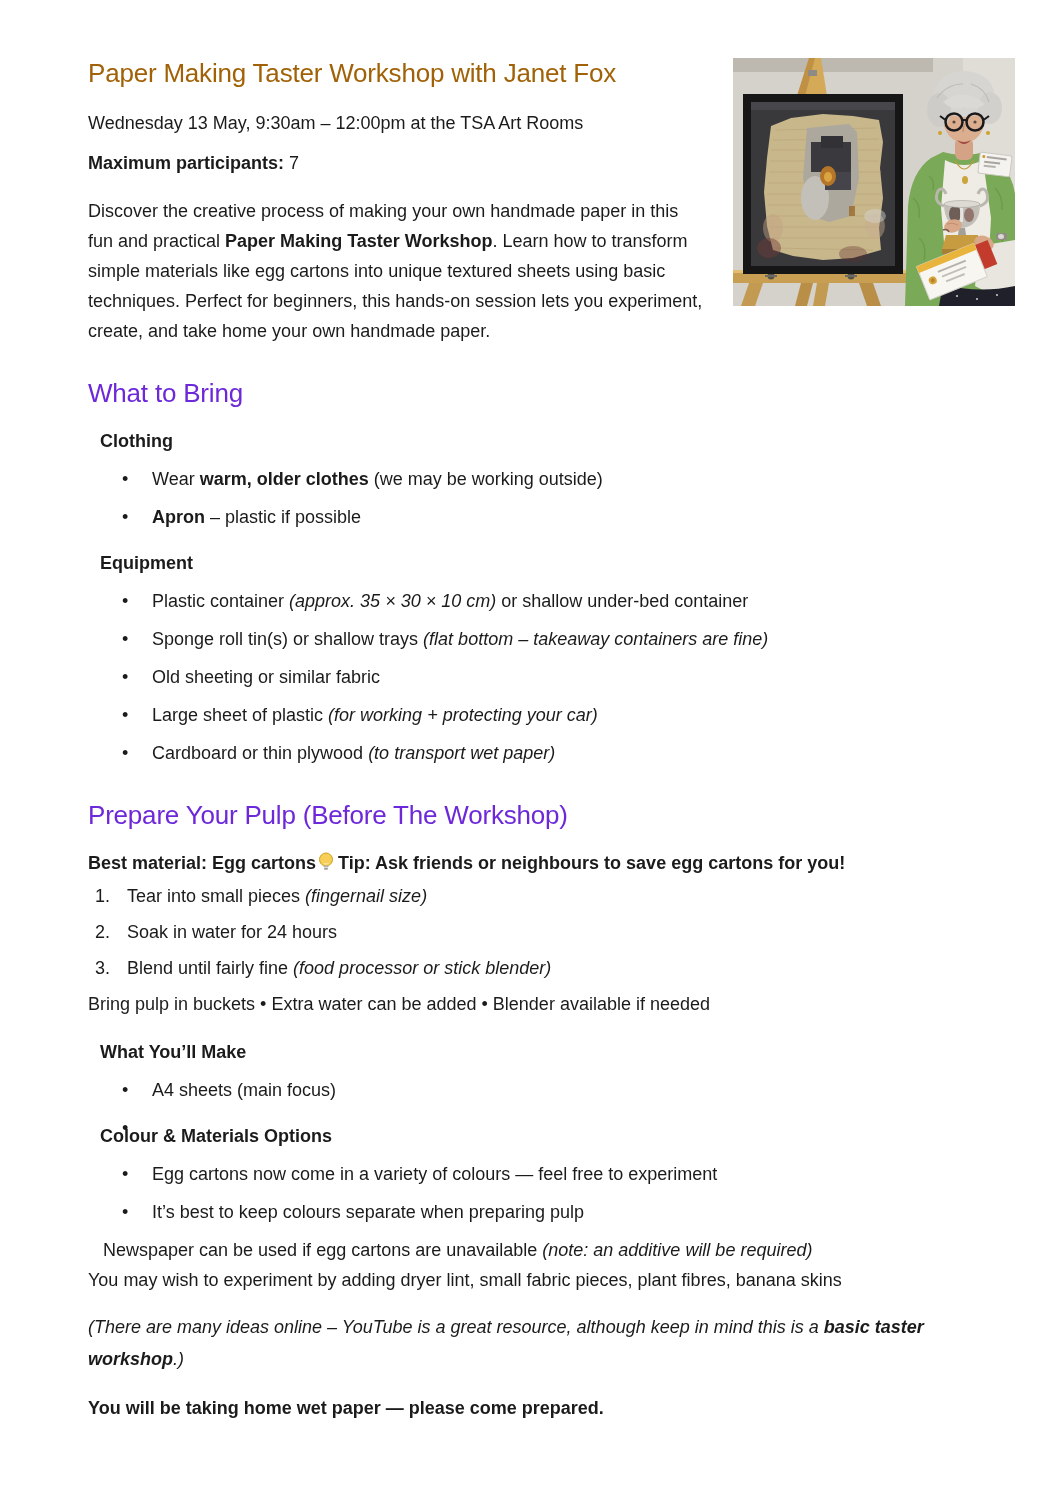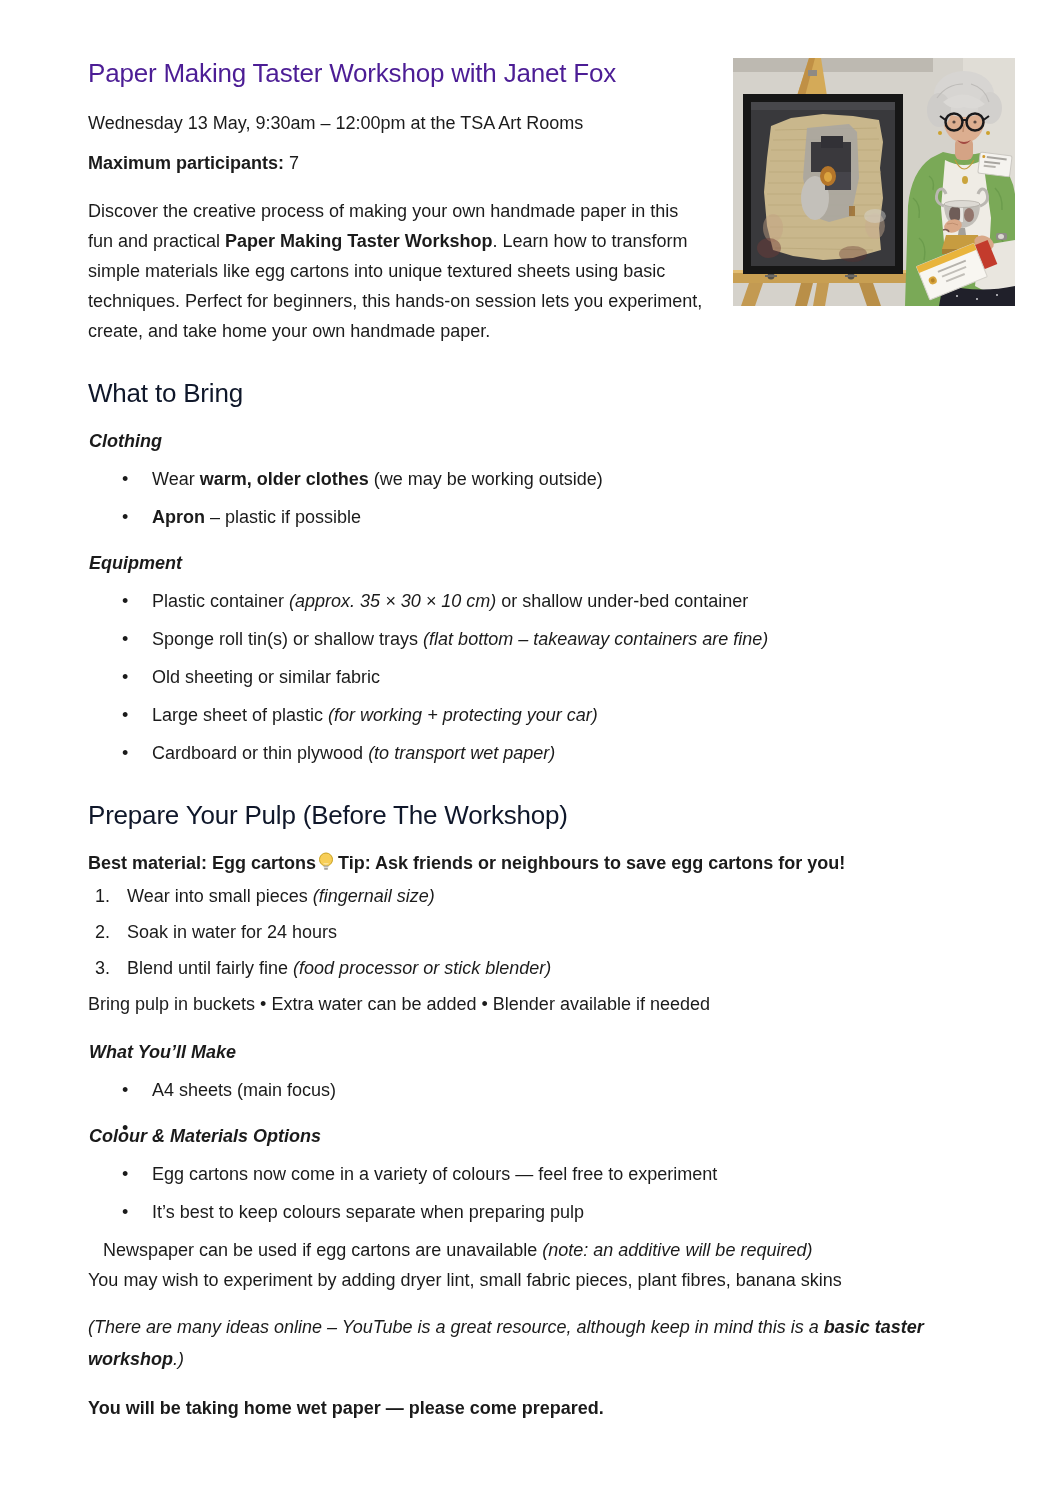--- a/index.html
+++ b/index.html
@@ -4,28 +4,28 @@
 <style>
   html,body { margin:0; padding:0; background:#ffffff; }
   .page {
     width:1048px; height:1492px; box-sizing:border-box;
     padding:56px 33px 30px 88px; background:#ffffff;
     font-family:"Liberation Sans", sans-serif;
     color:#1b1b1b; font-size:18px; line-height:30px;
     overflow:hidden;
   }
   .photo-wrap { float:right; width:282px; height:248px; margin:2px 0 16px 26px; }
-  h1 { font-size:26px; line-height:34px; font-weight:400; color:#4c1d95;
+  h1 { font-size:26px; line-height:34px; font-weight:400; color:#a16207;
        letter-spacing:-0.2px; margin:0; }
-  h2 { font-size:26px; line-height:34px; font-weight:400; color:#0f172a;
+  h2 { font-size:26px; line-height:34px; font-weight:400; color:#6d28d9;
        letter-spacing:-0.2px; margin:30px 0 16px; clear:left; }
   p { margin:0; }
   .dateline { margin:18px 0 10px; }
   .maxline  { margin:0 0 18px; }
-  .sublabel { font-weight:700; margin:16px 1px 8px;font-style:italic; }
+  .sublabel { font-weight:700; margin:16px 12px 8px; }
   h2 + .sublabel { margin-top:0; }
   ul, ol { list-style:none; margin:0; padding:0; }
   li { position:relative; margin:0 0 8px; }
   ul.bullets li { padding-left:64px; }
   ul.bullets .dot { position:absolute; left:34px; top:0; font-size:18px; }
   ol.steps li { padding-left:39px; margin-bottom:6px; }
   ol.steps .num { position:absolute; left:7px; top:0; }
   .bring-line { margin:4px 0 18px; }
   .news-line { margin:6px 15px 0; }
   .additives-label { font-weight:700; margin:20px 0 0; }
@@ -210,21 +210,21 @@
   </ul>
 
   <h2>Prepare Your Pulp (Before The Workshop)</h2>
   <p><b>Best material: Egg cartons</b><span class="bulb"><svg width="16" height="20" viewBox="0 0 16 20">
           <circle cx="8" cy="7.5" r="6.5" fill="#f7ce58" stroke="#caa11e" stroke-width="1"></circle>
           <path d="M5,11 a3.5,3.5 0 0 0 6,0" fill="#fbe296"></path>
           <rect x="5.5" y="13.5" width="5" height="2" rx="0.8" fill="#b9b6b0"></rect>
           <rect x="6" y="16" width="4" height="1.8" rx="0.8" fill="#a3a09a"></rect>
         </svg></span><b>Tip: Ask friends or neighbours to save egg cartons for you!</b></p>
   <ol class="steps">
-    <li><span class="num">1.</span><span>Wear into small pieces </span><i>(fingernail size)</i></li>
+    <li><span class="num">1.</span><span>Tear into small pieces </span><i>(fingernail size)</i></li>
     <li><span class="num">2.</span><span>Soak in water for 24 hours</span></li>
     <li><span class="num">3.</span><span>Blend until fairly fine </span><i>(food processor or stick blender)</i></li>
   </ol>
   <p class="bring-line">Bring pulp in buckets • Extra water can be added • Blender available if needed</p>
 
   <p class="sublabel">What You’ll Make</p>
   <ul class="bullets">
     <li><span class="dot">•</span><span>A4 sheets (main focus)</span></li>
     <li><span class="dot">•</span></li>
   </ul>

